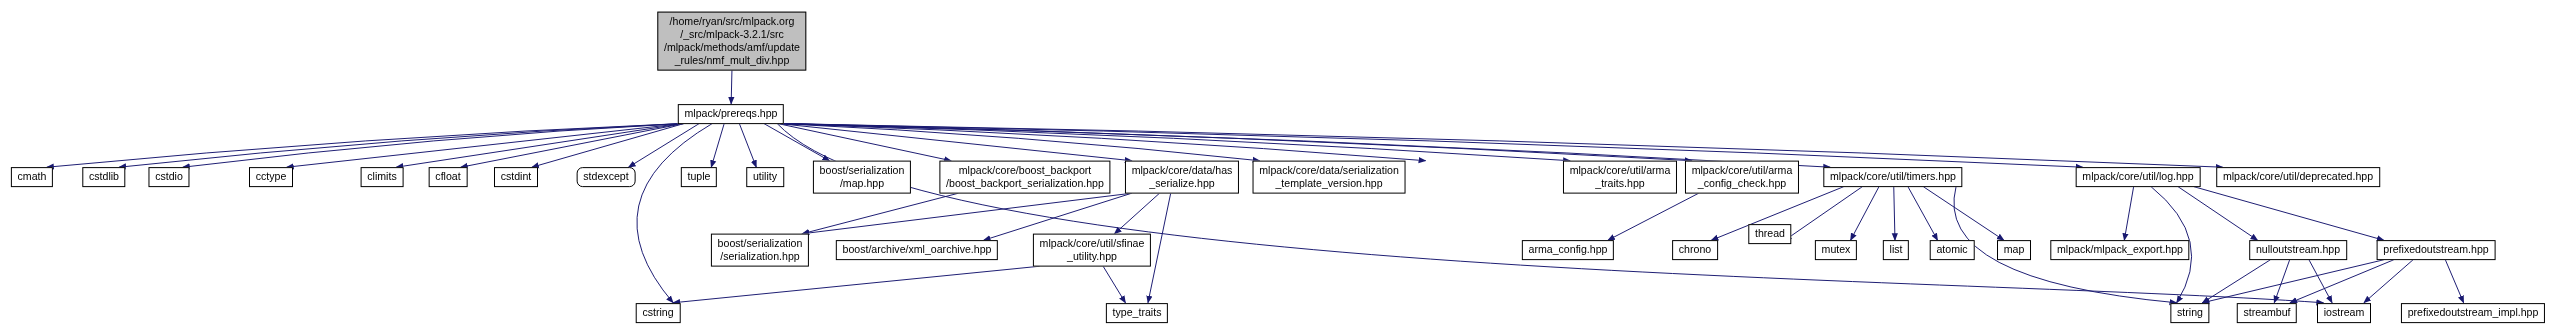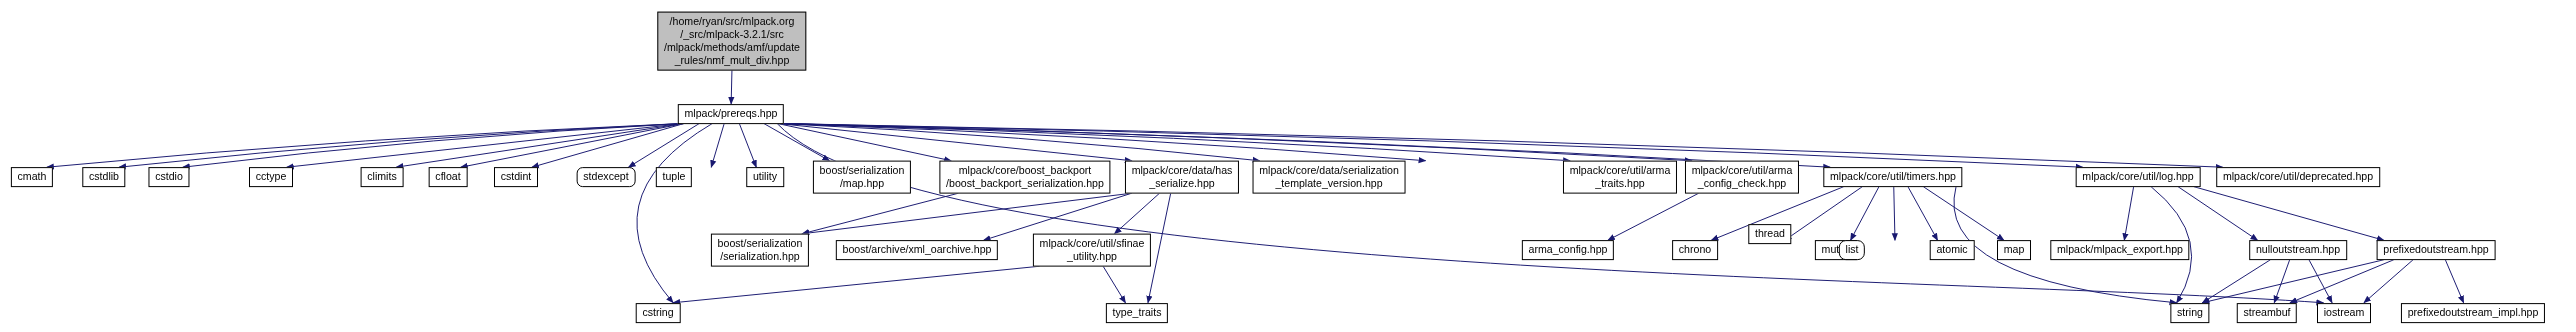--- a/index.html
+++ b/index.html
@@ -140,21 +140,21 @@
     </div>
     <div class="node" style="left: 448px; top: 177px;">
       <div class="node-line">cfloat</div>
     </div>
     <div class="node" style="left: 516px; top: 177px;">
       <div class="node-line">cstdint</div>
     </div>
     <div class="node" style="left: 606px; top: 177px; border-radius: 6px;">
       <div class="node-line">stdexcept</div>
     </div>
-    <div class="node" style="left: 674px; top: 177px; text-align: center;">
+    <div class="node" style="left: 699px; top: 177px; text-align: center;">
       <div class="node-line">tuple</div>
     </div>
     <div class="node" style="left: 765px; top: 177px;">
       <div class="node-line">utility</div>
     </div>
     <div class="node" style="left: 862px; top: 177px;">
       <div class="node-line">boost/serialization</div>
       <div class="node-line">/map.hpp</div>
     </div>
     <div class="node" style="left: 1025px; top: 177px;">
@@ -202,21 +202,21 @@
     </div>
     <div class="node" style="left: 1695px; top: 250px;">
       <div class="node-line">chrono</div>
     </div>
     <div class="node" style="left: 1770px; top: 234px;">
       <div class="node-line">thread</div>
     </div>
     <div class="node" style="left: 1836px; top: 250px;">
       <div class="node-line">mutex</div>
     </div>
-    <div class="node" style="left: 1852px; top: 250px; border-radius: 7px;">
+    <div class="node" style="left: 1896px; top: 250px;">
       <div class="node-line">list</div>
     </div>
     <div class="node" style="left: 1952px; top: 250px;">
       <div class="node-line">atomic</div>
     </div>
     <div class="node" style="left: 2014px; top: 250px;">
       <div class="node-line">map</div>
     </div>
     <div class="node" style="left: 2120px; top: 250px;">
       <div class="node-line">mlpack/mlpack_export.hpp</div>

